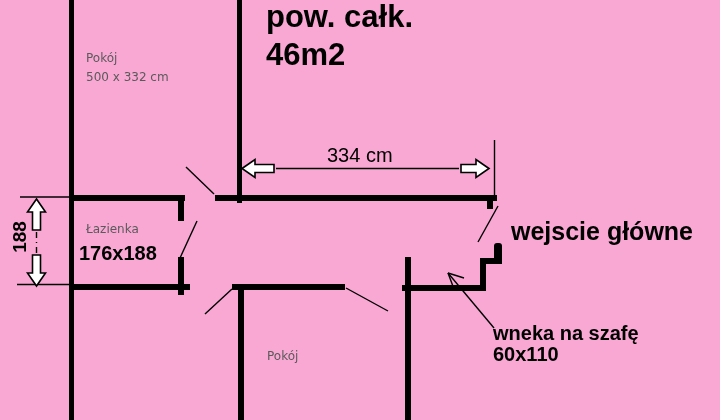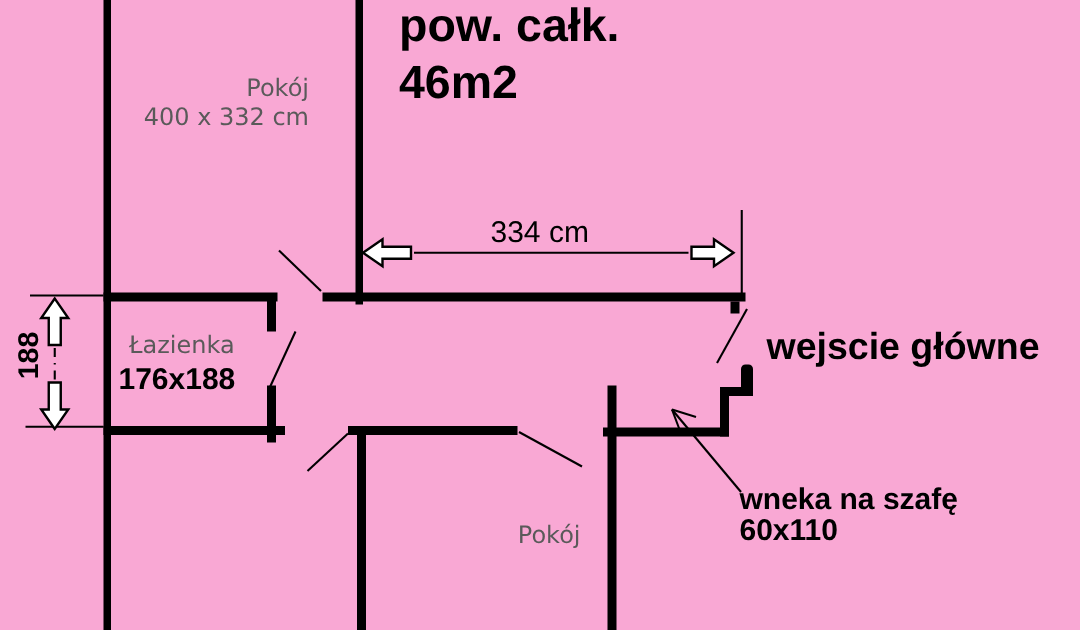--- a/index.html
+++ b/index.html
@@ -1,22 +1,22 @@
 <!DOCTYPE html>
 <html><head>
 <meta charset="utf-8">
 <style>
   html,body{margin:0;padding:0;background:#fff;}
   #stage{position:relative;width:720px;height:420px;background:#f9a8d4;overflow:hidden;
          font-family:"Liberation Sans",sans-serif;}
   #plan-svg{position:absolute;left:0;top:0;}
   .abs{position:absolute;white-space:nowrap;}
   .title{left:266px;top:-2px;font-size:31px;font-weight:bold;color:#000;line-height:38px;}
-  .room-label{text-align:right;color:#5a5a5a;font-family:"DejaVu Sans",sans-serif;
-              font-size:16px;line-height:19px;}
+  .room-label{text-align:left;color:#5a5a5a;font-family:"DejaVu Sans",sans-serif;
+              font-size:12px;line-height:19px;}
   .room-top{left:86px;top:49px;width:120px;}
   .room-bath-name{left:86px;top:220px;}
   .room-bath-dims{left:79px;top:242px;font-size:20px;font-weight:bold;color:#000;
                   font-family:"Liberation Sans",sans-serif;}
   .room-kitchen{left:91px;top:340px;width:120px;}
   .room-bottom{left:267px;top:347px;width:120px;}
   .dim-334{left:327px;top:144px;font-size:20px;font-weight:normal;color:#000;}
   .dim-188{left:-10px;top:226px;width:60px;height:22px;text-align:center;
            font-size:19px;font-weight:bold;color:#000;transform:rotate(-90deg);}
   .entrance{left:511px;top:217px;font-size:25px;font-weight:bold;color:#000;}
@@ -74,21 +74,21 @@
     </g>
   </svg>
 
   <div class="abs title">
     <div>pow. całk.</div>
     <div>46m2</div>
   </div>
 
   <div class="abs room-label room-top">
     <div>Pokój</div>
-    <div>400 x 332 cm</div>
+    <div>500 x 332 cm</div>
   </div>
 
   <div class="abs dim-334">334 cm</div>
 
   <div class="abs dim-188">188</div>
 
   <div class="abs room-label room-bath-name">Łazienka</div>
   <div class="abs room-bath-dims">176x188</div>
 
   <div class="abs entrance">wejscie główne</div>

